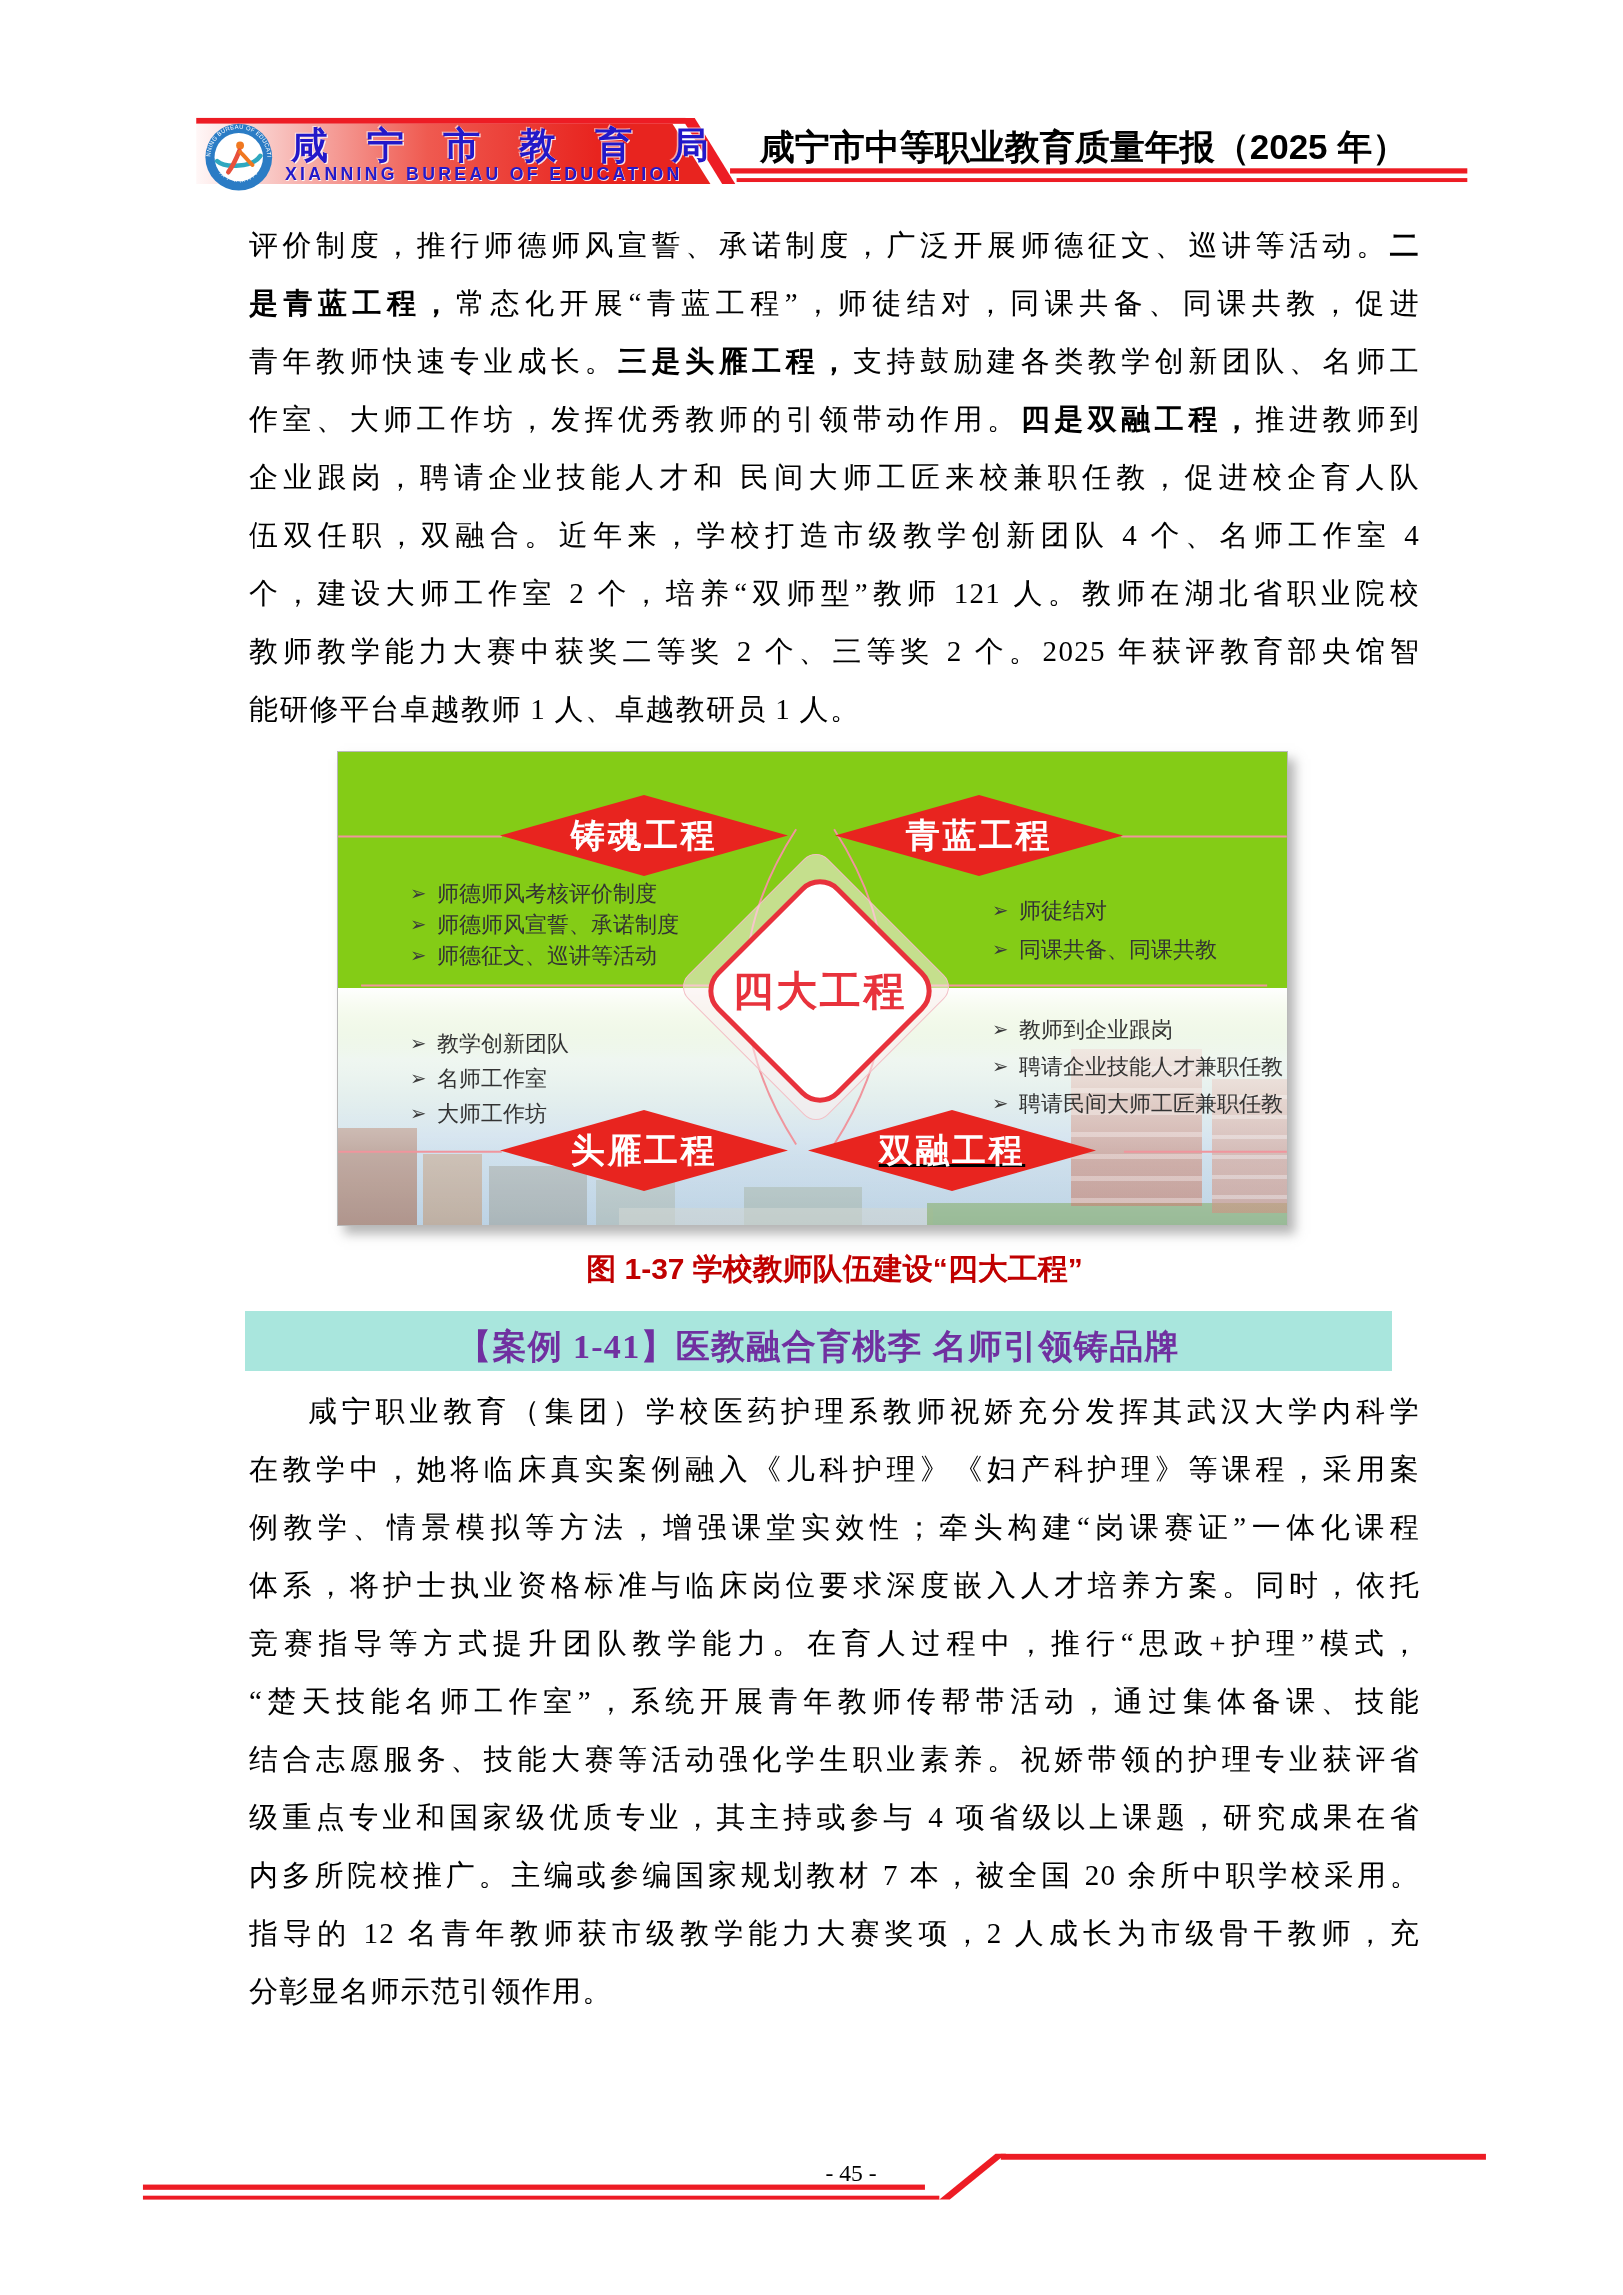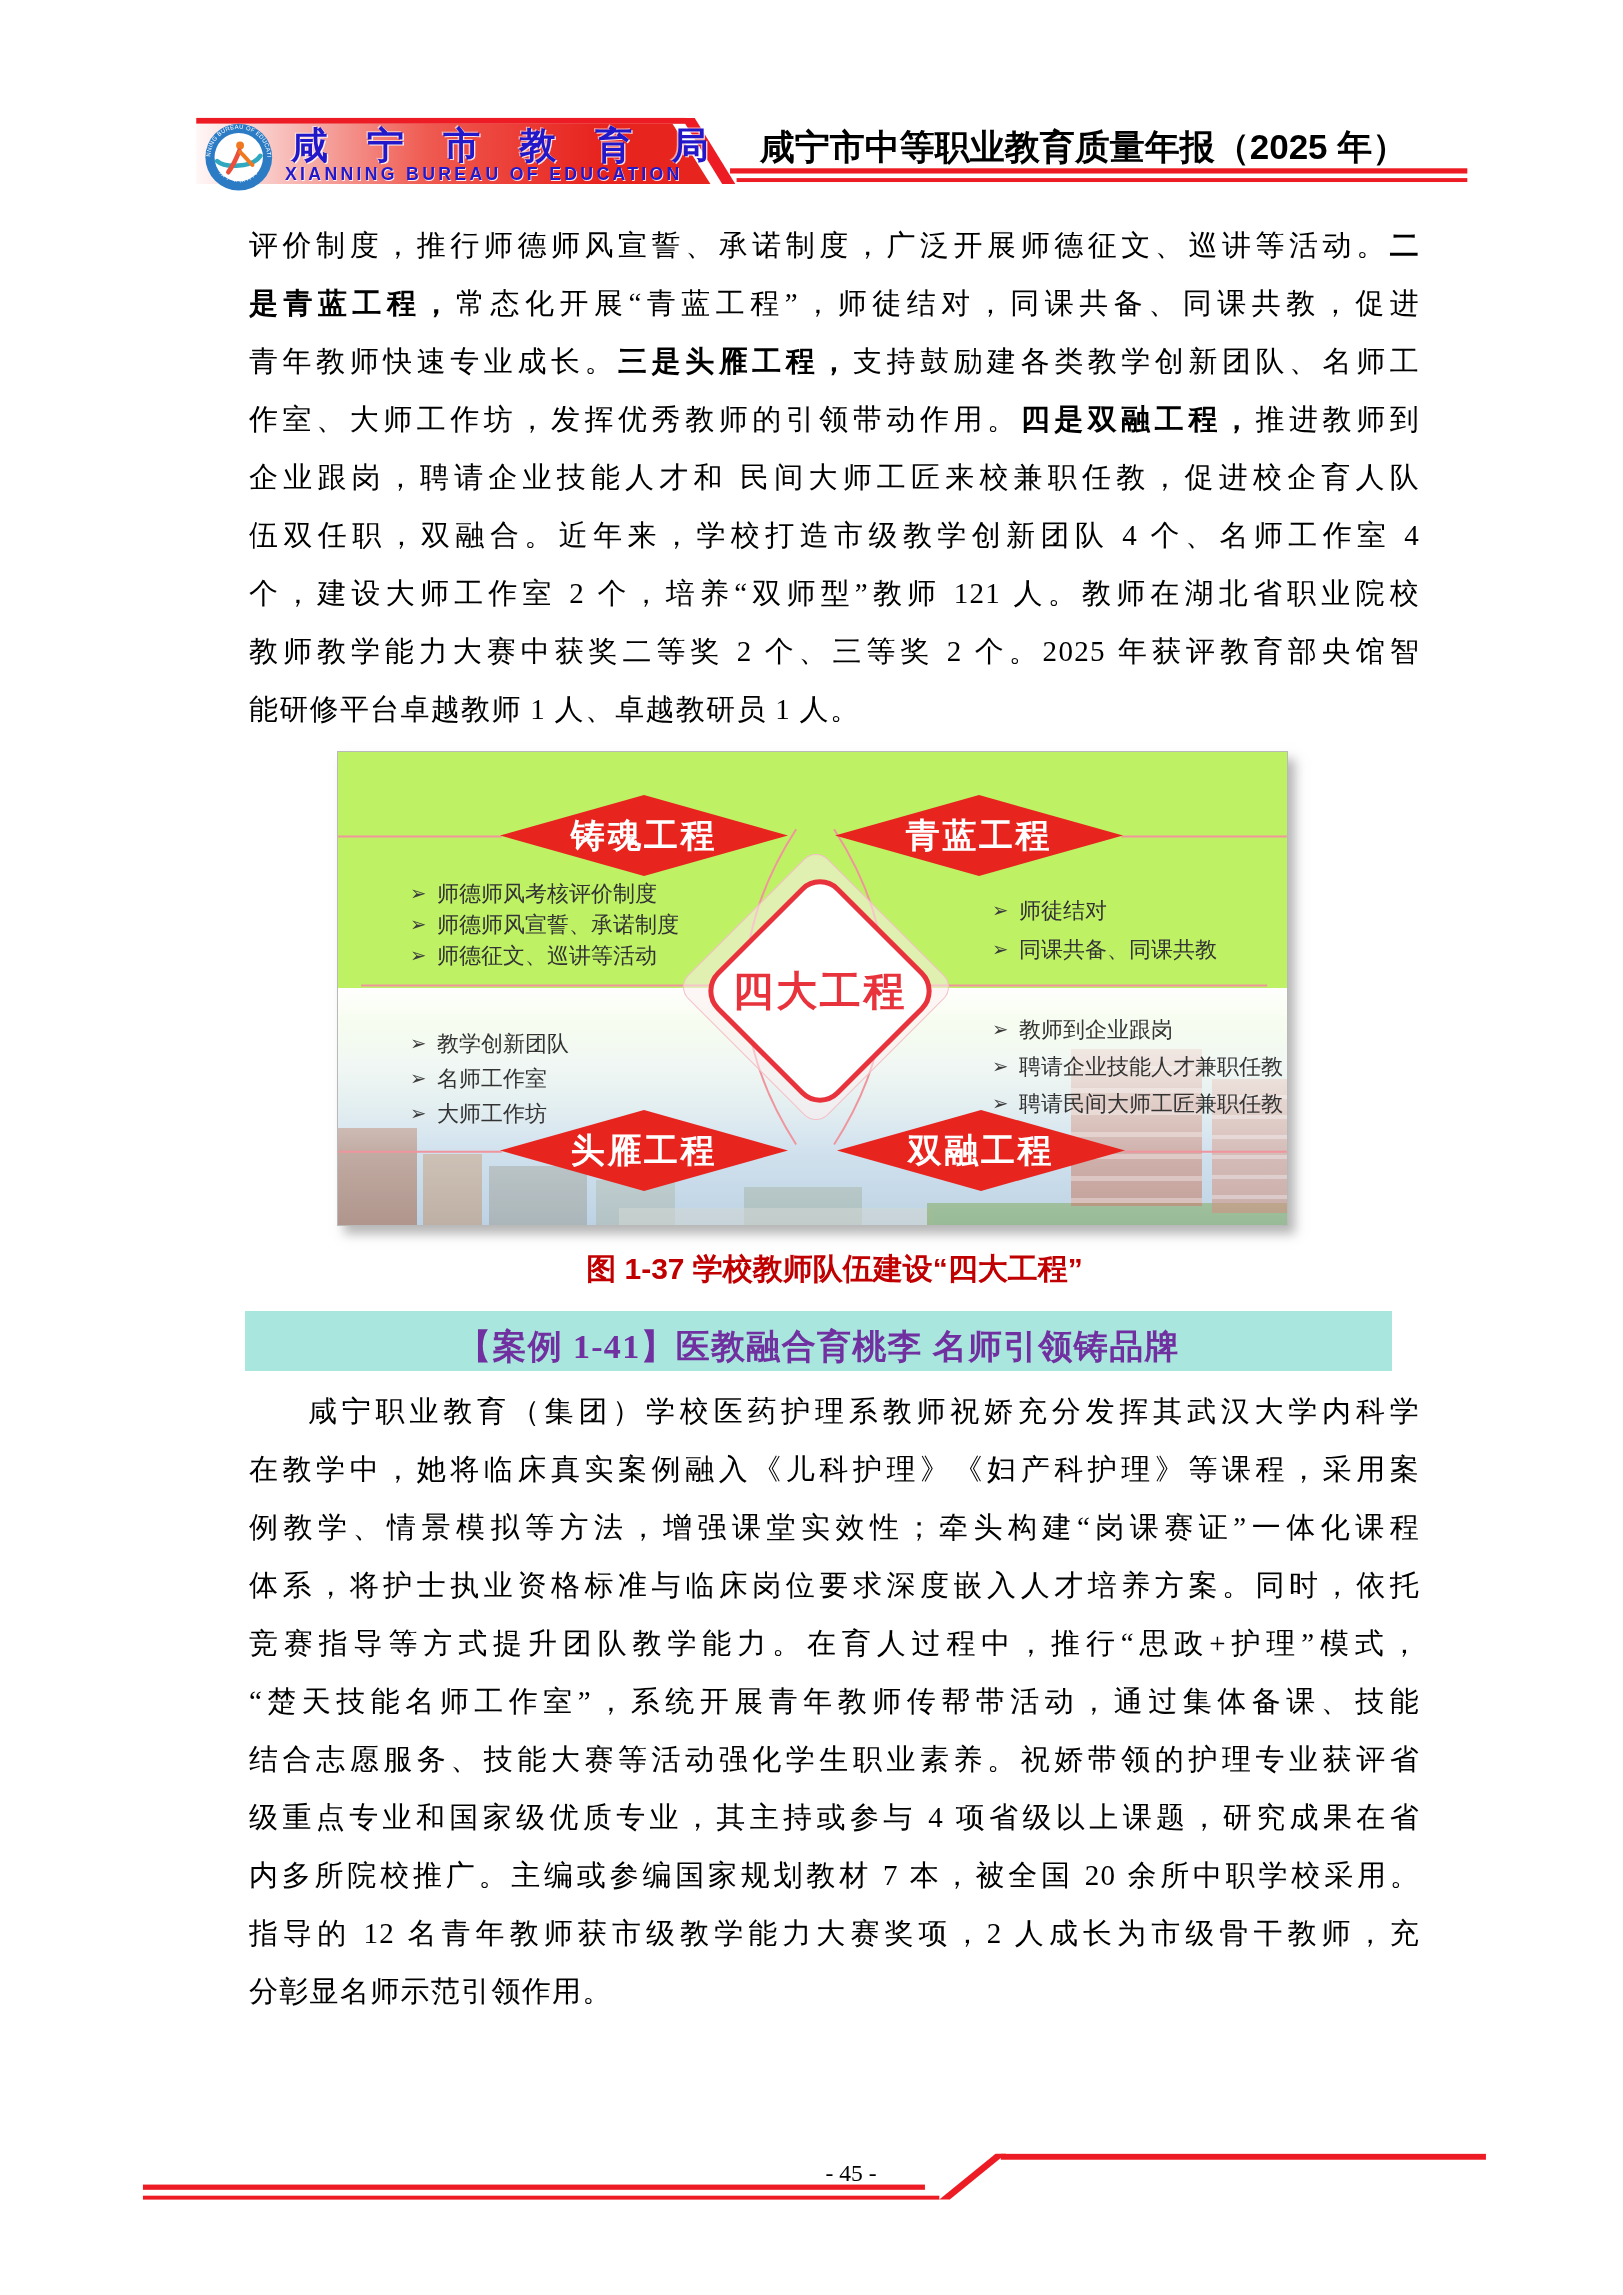--- a/index.html
+++ b/index.html
@@ -19,21 +19,21 @@
     font-family:"Liberation Sans",sans-serif;font-weight:bold;font-size:35px;line-height:41px;
     color:#000;white-space:nowrap;}
   
   .bodytext{position:absolute;left:249px;width:1171px;font-size:29px;line-height:58px;
     letter-spacing:1.3px;}
   .line{height:58px;text-align:justify;text-align-last:justify;text-justify:inter-character;}
   .line.end{text-align-last:left;}
   .line.ind{text-indent:59px;}
   .line .b{font-weight:bold;}
   
-  .fig{position:absolute;left:337px;top:751px;width:949px;height:473px;background:#bef264;
+  .fig{position:absolute;left:337px;top:751px;width:949px;height:473px;background:#84cc16;
     border:1.3px solid #b9b9b9;box-shadow:6.5px 7.9px 10.5px rgba(110,110,110,.5);overflow:hidden;}
   .photo{position:absolute;left:0;top:236px;width:949px;height:238px;z-index:1;
     background:linear-gradient(180deg,rgba(233,241,247,0) 0%,rgba(214,230,240,.85) 30%,#c8dcea 62%,#bcd2e4 100%);}
   .photo .bld{position:absolute;bottom:0;}
   .photo::after{content:"";position:absolute;inset:0;
     background:linear-gradient(180deg,#fff 0%,rgba(255,255,255,.65) 35%,rgba(255,255,255,.18) 70%,rgba(255,255,255,0) 100%);}
   .fig .connectors{position:absolute;inset:0;z-index:2;}
   .outer-diamond{position:absolute;left:379px;top:136px;width:196px;height:196px;z-index:2;
     transform:rotate(45deg);border:1.3px solid #f3c0c7;background:rgba(252,238,240,.55);border-radius:17px;}
   .rdiamond{position:absolute;width:288px;height:81px;z-index:4;
@@ -156,21 +156,21 @@
 
     <div class="rdiamond" style="left:162px;top:43px;">
       <span>铸魂工程</span>
     </div>
     <div class="rdiamond" style="left:497px;top:43px;">
       <span>青蓝工程</span>
     </div>
     <div class="rdiamond" style="left:162px;top:358px;">
       <span>头雁工程</span>
     </div>
-    <div class="rdiamond" style="left:499px;top:358px;">
+    <div class="rdiamond" style="left:470px;top:358px;text-decoration:underline;">
       <span>双融工程</span>
     </div>
 
     <div class="cdiamond">
       <div class="inner">四大工程</div>
     </div>
 
     <div class="flist tl" id="list-tl">
         <div class="fitem">
           <span class="arrow">➢</span>

